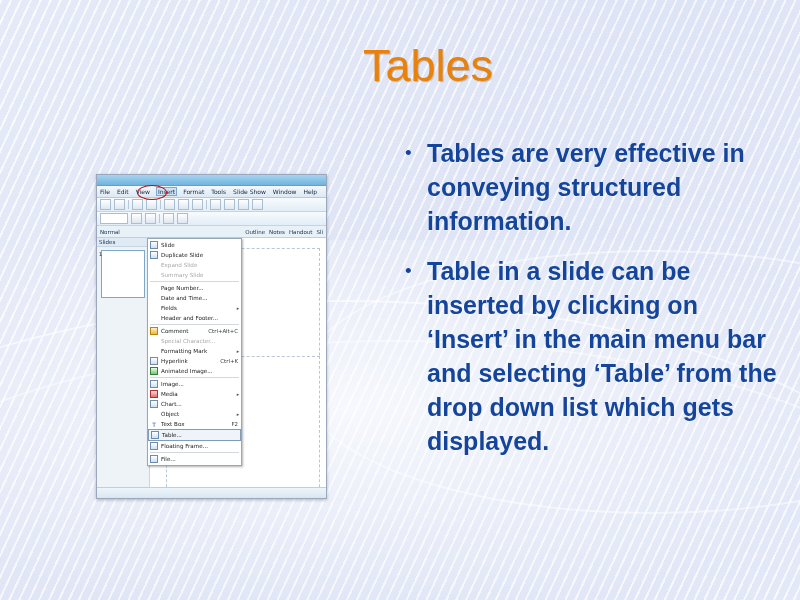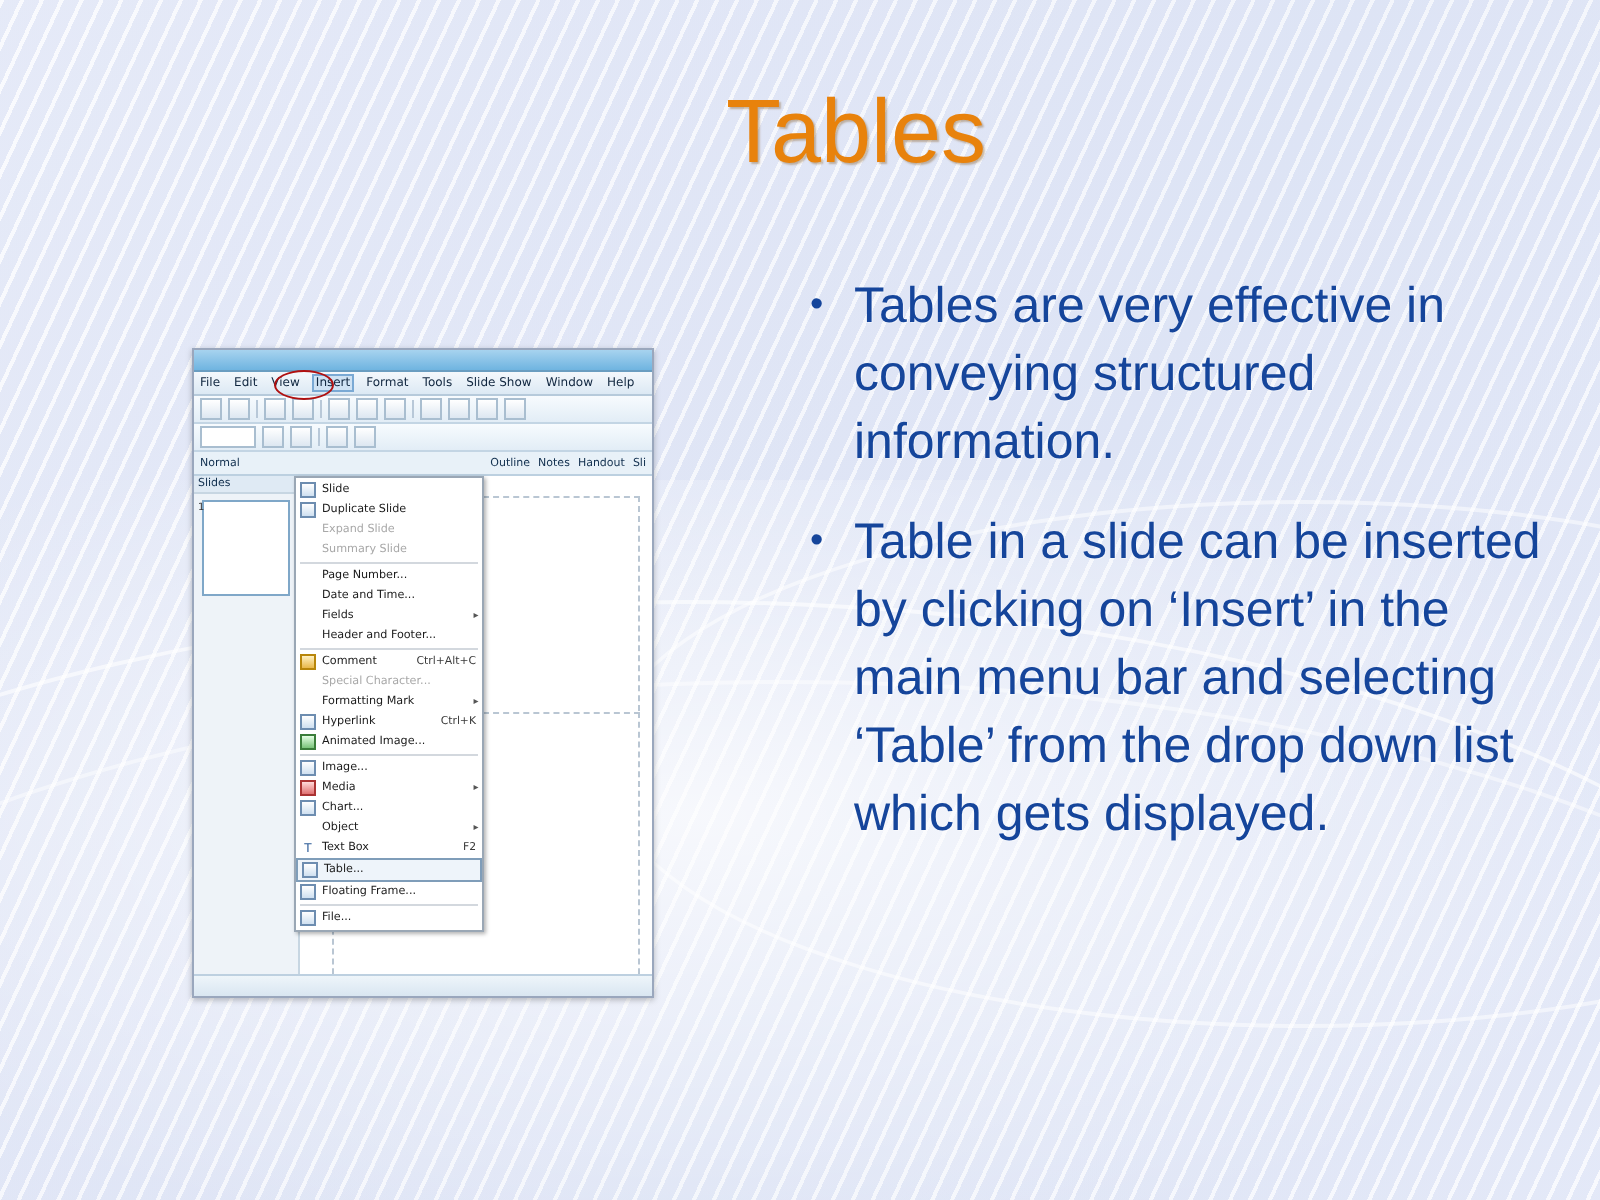--- a/index.html
+++ b/index.html
@@ -78,21 +78,21 @@
     font-size: 19px;
     line-height: 34px;
     width: 22px;
     flex: 0 0 22px;
     text-align: left;
   }
   .bullet-text {
     color: #15459b;
     font-size: 25px;
     line-height: 34px;
-    font-weight: normal;
+    font-weight: bold;
     text-shadow: 0.5px 0.5px 0 rgba(255,255,255,0.4);
   }
 
   
   .shot {
     position: absolute;
     left: 96px;
     top: 174px;
     width: 229px;
     height: 323px;

